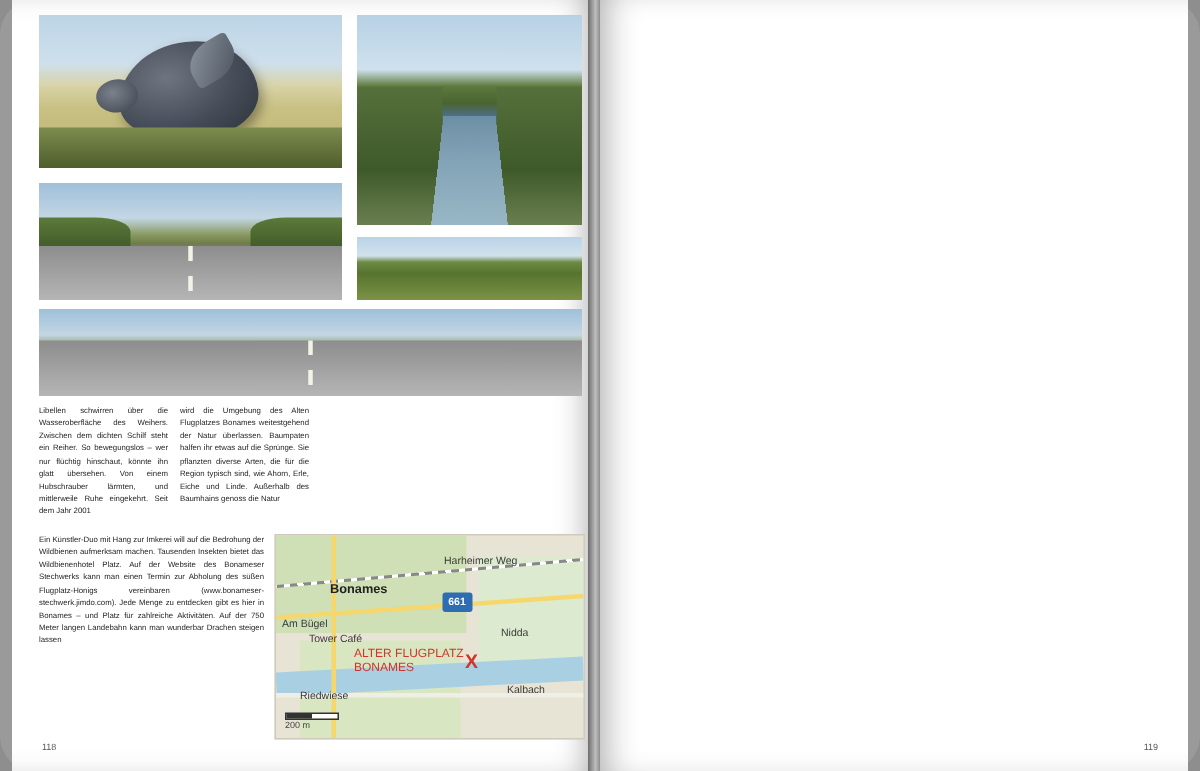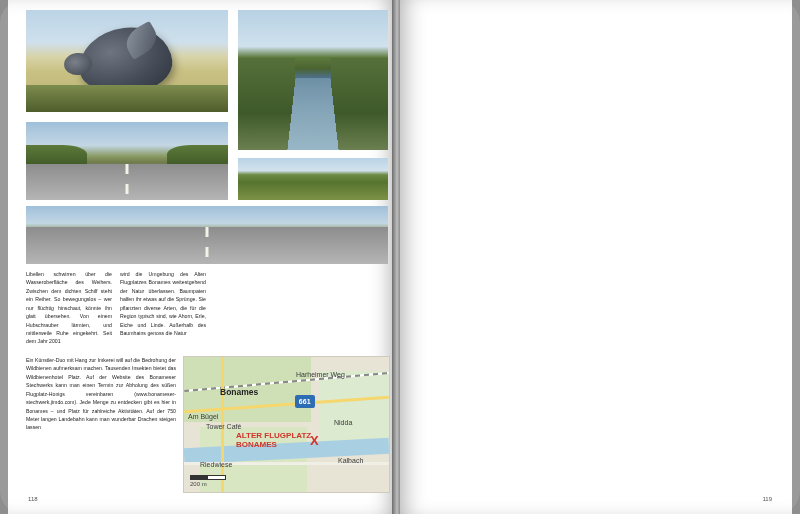--- a/index.html
+++ b/index.html
@@ -204,21 +204,21 @@
     color: #3a3a3a;
     white-space: nowrap;
   }
   .map-label.big {
     font-size: 8.5px;
     font-weight: bold;
     color: #222;
   }
   .map-label.red {
     color: #d1342b;
-    font-weight: bold;
+    font-weight: normal;
     font-size: 8px;
   }
   .map-x {
     position: absolute;
     color: #d1342b;
     font-weight: bold;
     font-size: 13px;
   }
   .map-scale {
     position: absolute; left: 6px; bottom: 5px;

